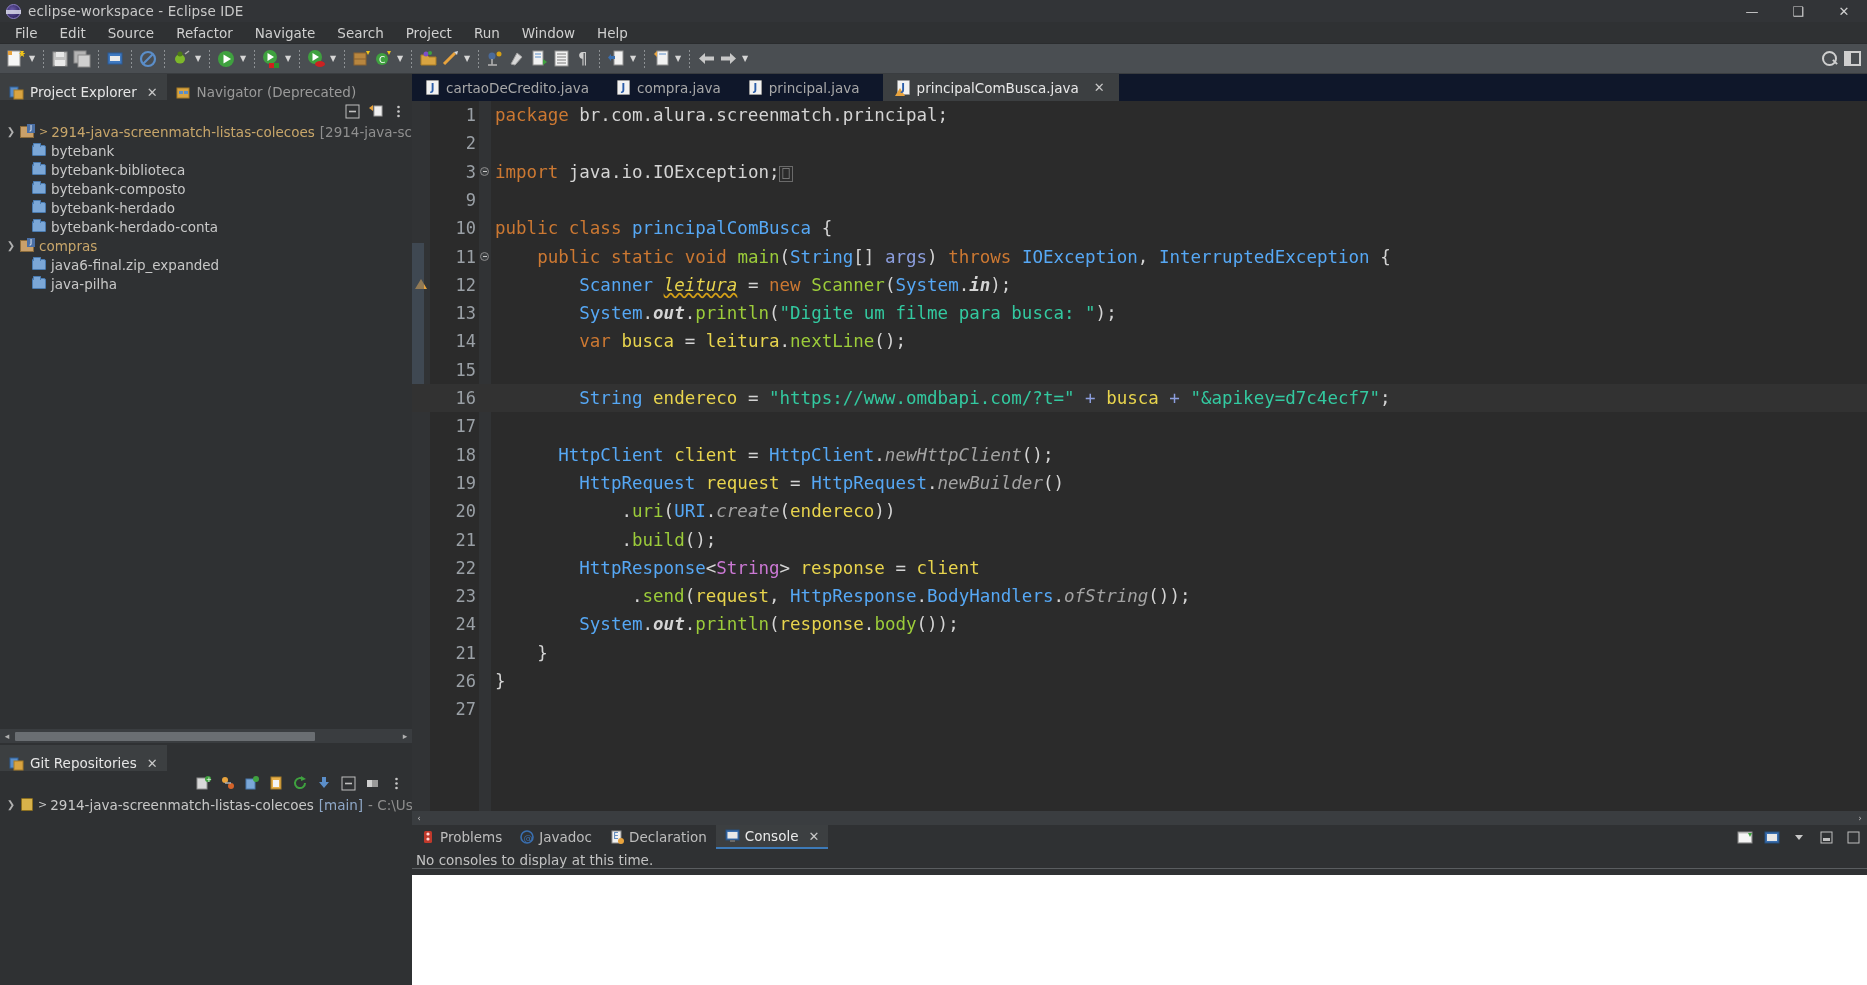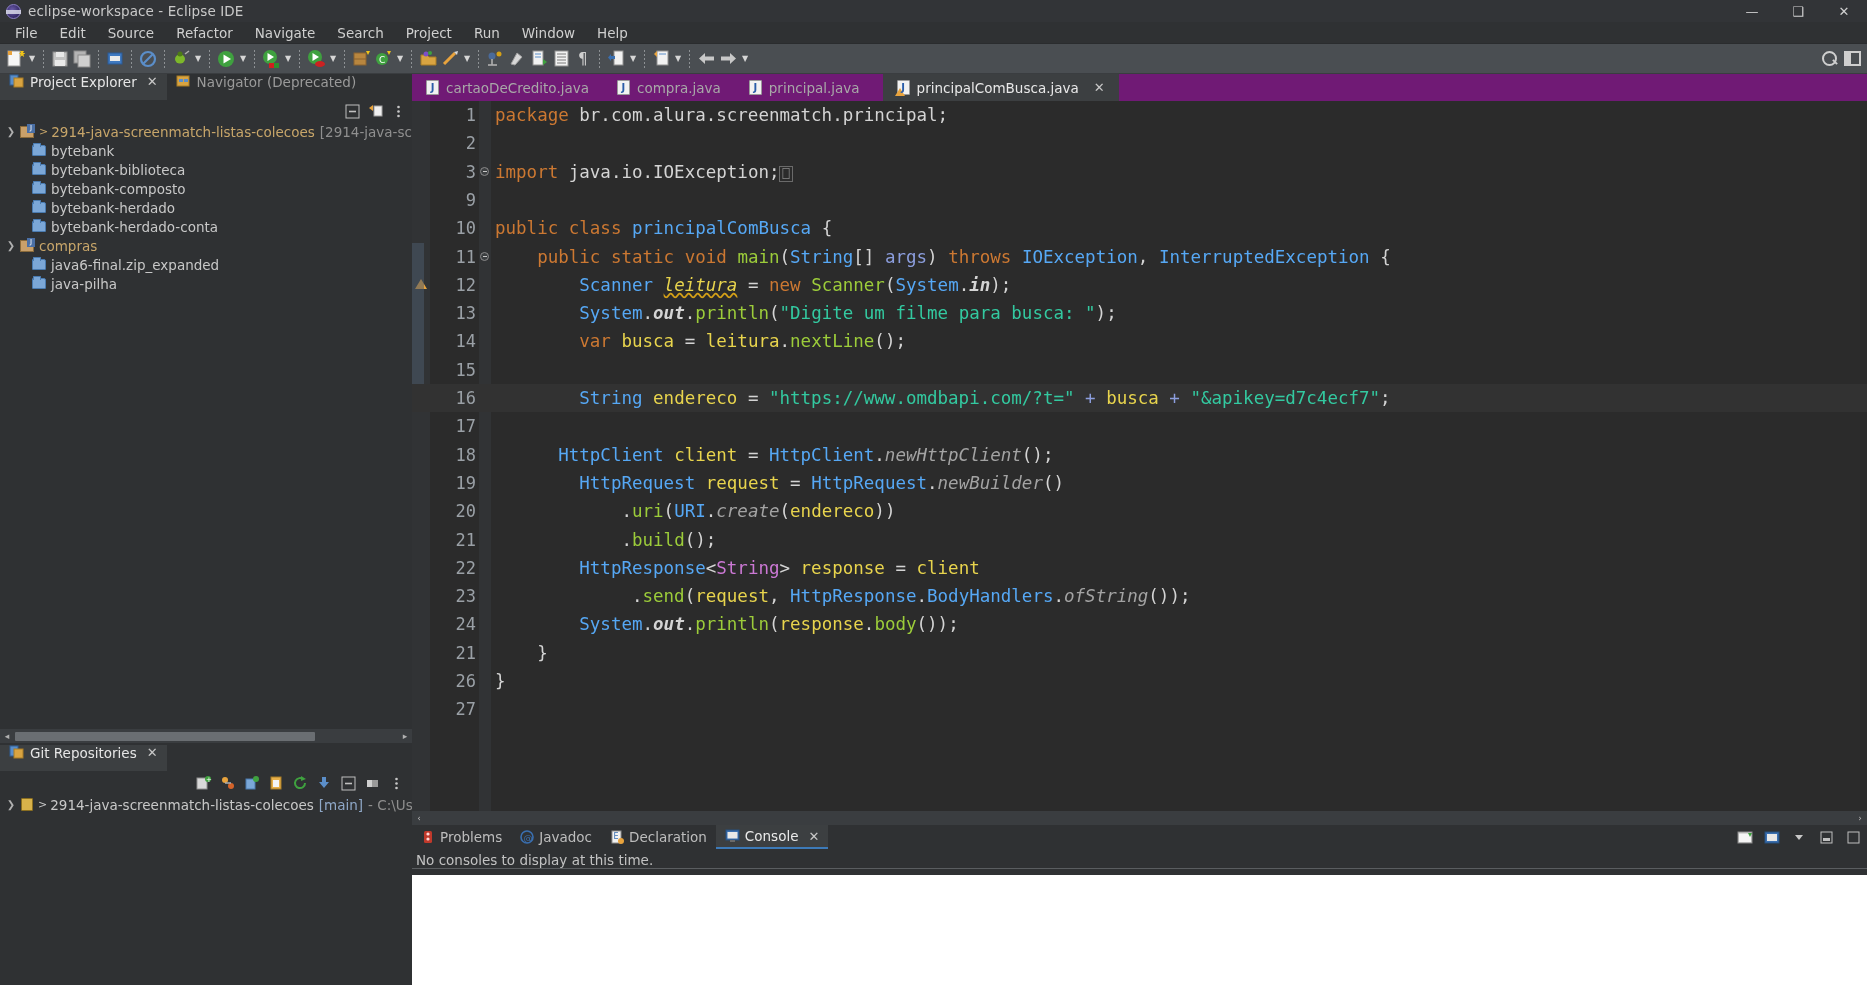--- a/index.html
+++ b/index.html
@@ -79,21 +79,21 @@
   }
 
   
   #main { position: absolute; top: 74px; left: 0; right: 0; bottom: 0; }
 
   
   #left { position: absolute; left: 0; top: 0; width: 412px; bottom: 0; background: #2f3133; }
 
   .view-tabbar { height: 26px; display: flex; align-items: flex-end; background: #2f3133; position: relative; }
   .view-tab {
-    height: 26px; display: flex; align-items: flex-start; gap: 6px; padding: 0 9px;
+    height: 26px; display: flex; align-items: flex-end; gap: 6px; padding: 0 9px;
     font-size: 13.5px; color: #9a9a9a; white-space: nowrap;
   }
   .view-tab.active { background: #3c3f41; color: #e6e6e6; }
   .view-tab .x {
     color: #c8c8c8; font-size: 13px; margin-left: 4px; font-family: "DejaVu Sans", sans-serif;
   }
 
   .view-toolbar {
     height: 22px; background: #2f3133; display: flex; align-items: center;
     justify-content: flex-end; padding-right: 4px; gap: 3px;
@@ -145,21 +145,21 @@
     justify-content: flex-end; padding-right: 6px; gap: 4px;
   }
   #git-body { position: absolute; top: 50px; left: 0; right: 0; bottom: 0; font-size: 13.5px; }
   .git-ic {
     width: 12px; height: 13px; background: #d8b24a; border: 1px solid #8a6e20; border-radius: 1px;
   }
 
   
   #editor-col { position: absolute; left: 412px; right: 0; top: 0; bottom: 0; background: #2f3133; }
 
-  #editor-tabbar { height: 27px; display: flex; align-items: flex-end; background: #701a75; }
+  #editor-tabbar { height: 27px; display: flex; align-items: flex-end; background: #0f172a; }
   .ed-tab {
     height: 27px; display: flex; align-items: center; gap: 7px; padding: 0 14px;
     font-size: 13.5px; color: #a8a8a8; white-space: nowrap;
   }
   .ed-tab.active { background: #3c3f41; color: #e8e8e8; margin-left: 9px; }
   .ed-tab .x { margin-left: 8px; color: #c8c8c8; font-size: 13px; }
   .java-ic {
     width: 13px; height: 15px; background: #f2f2f2; border: 1px solid #9b9b9b;
     position: relative; flex: none; border-radius: 1px;
   }

